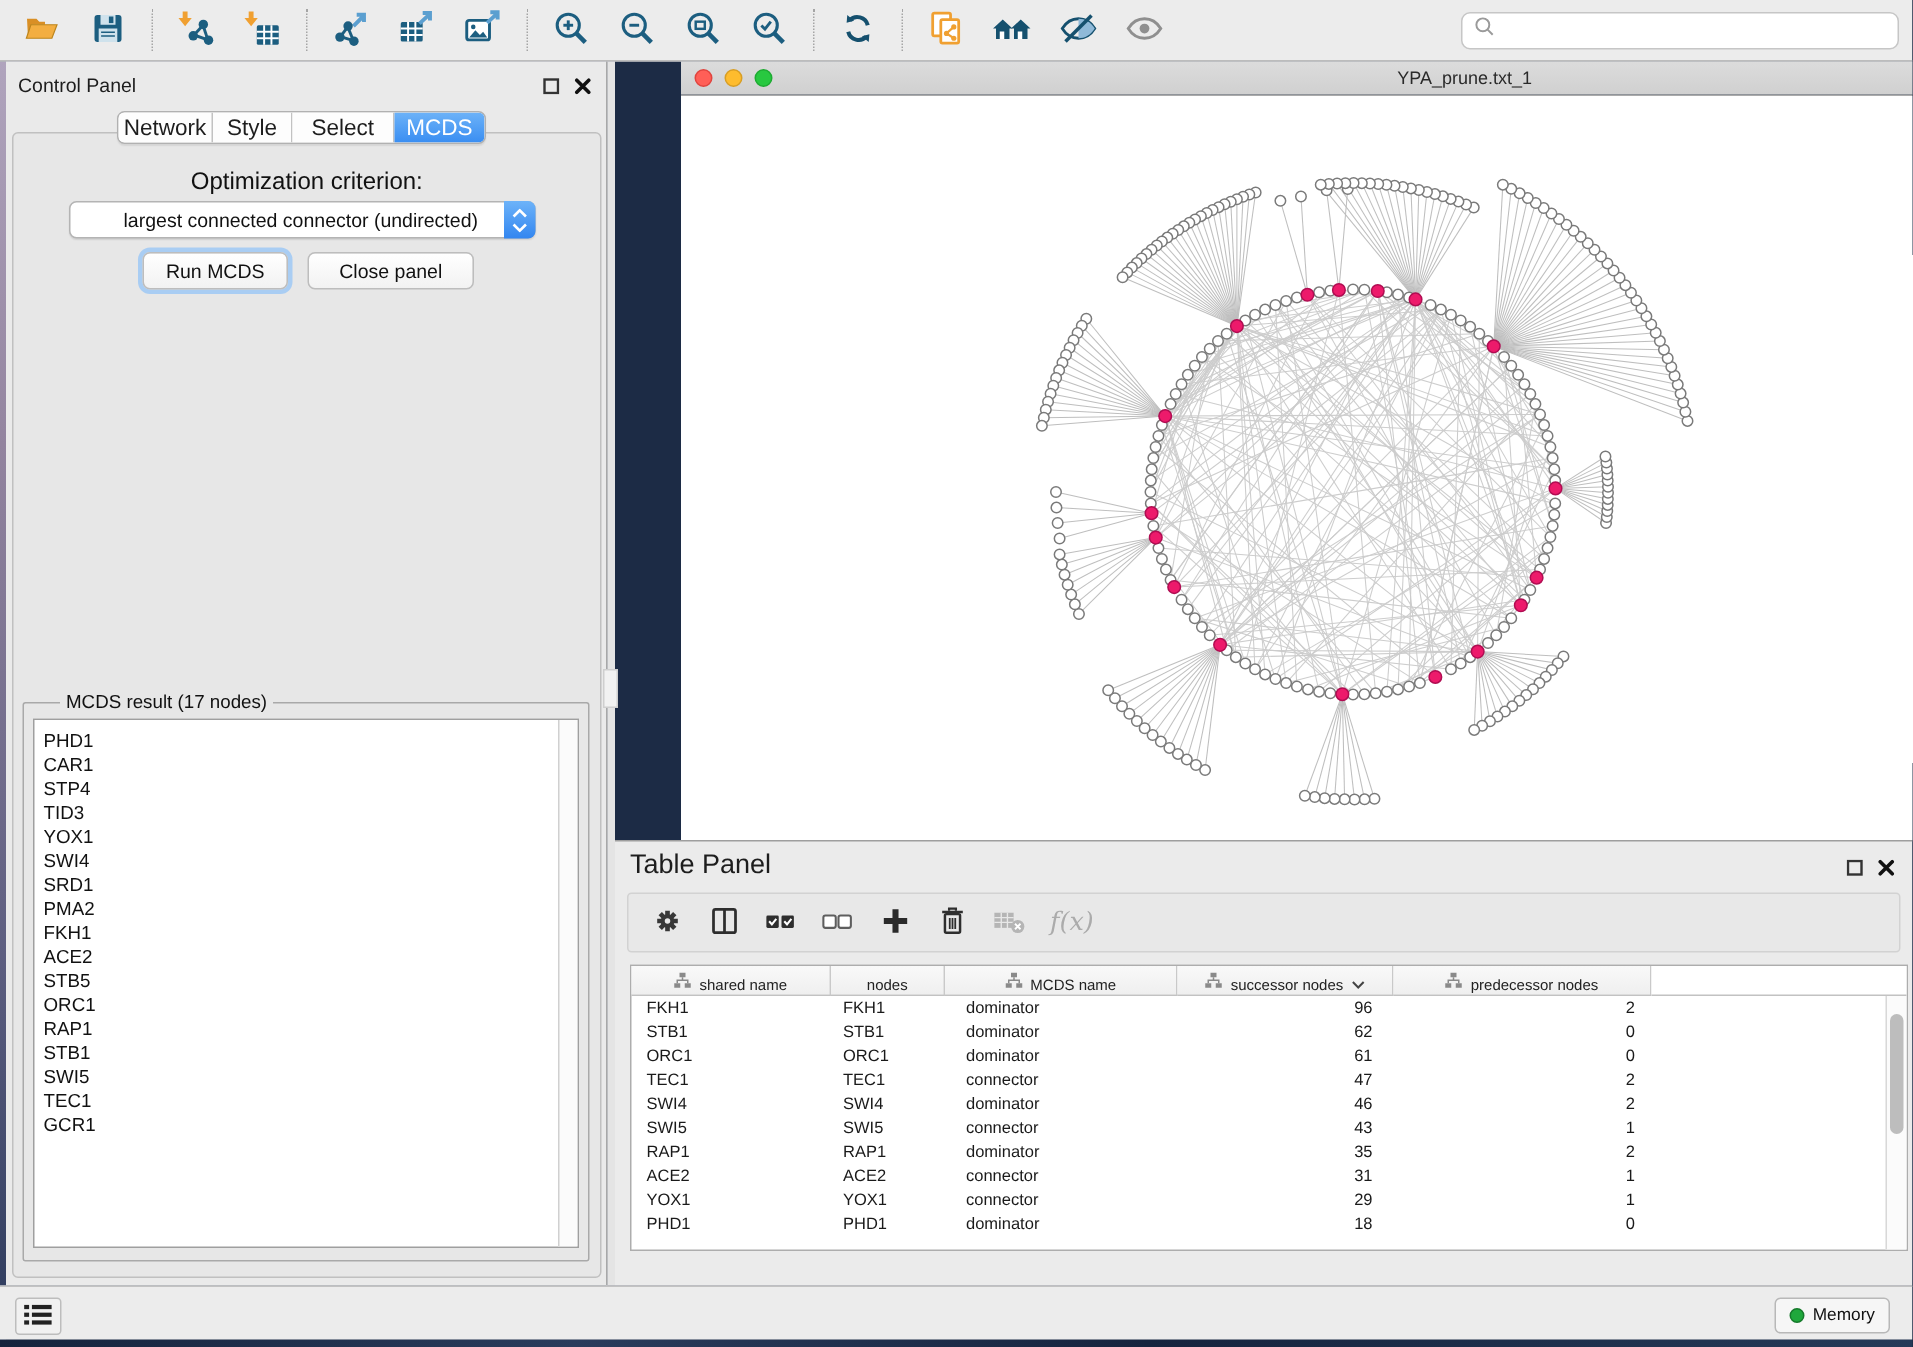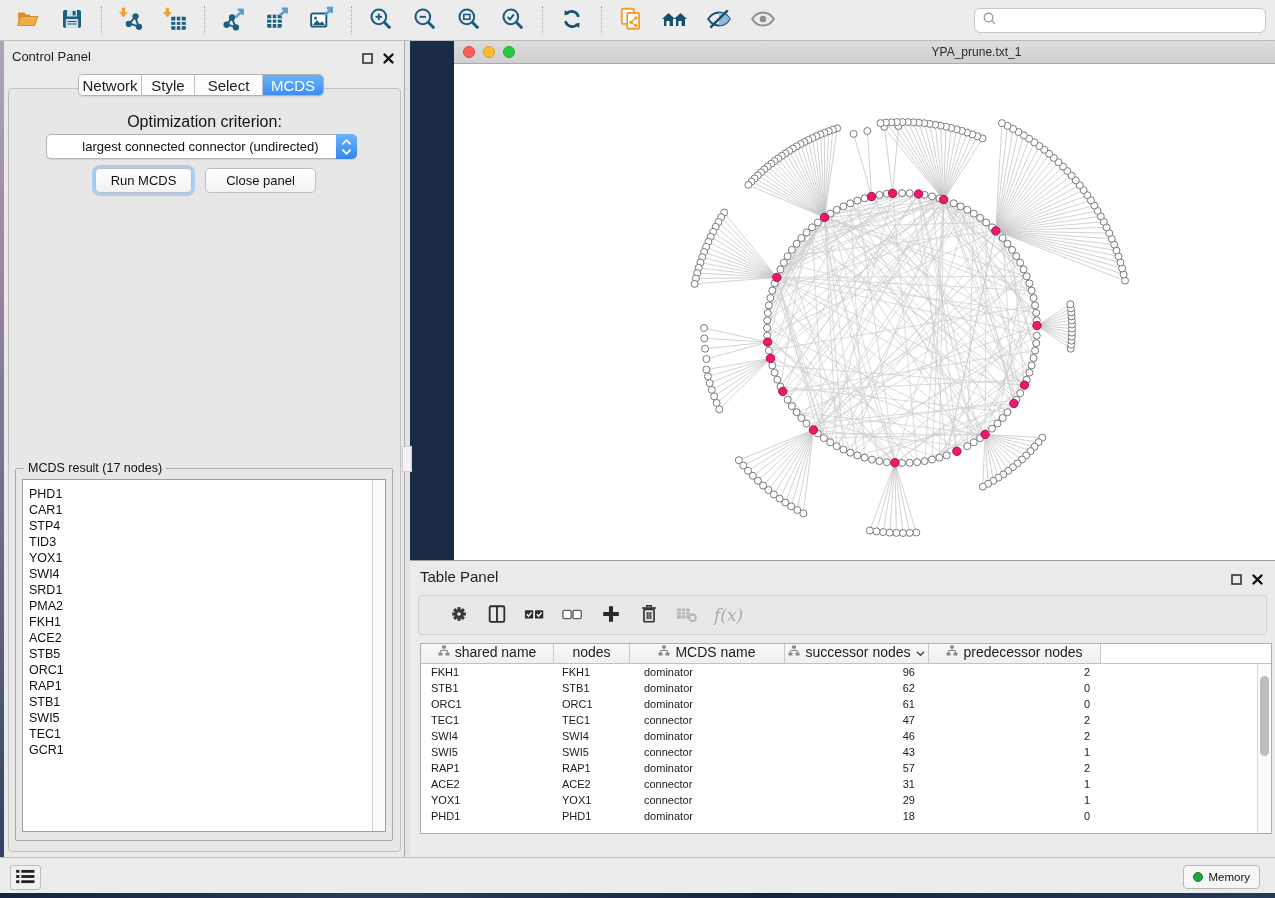--- a/index.html
+++ b/index.html
@@ -45,21 +45,21 @@
   .opt-stepper { width:21px; height:25px; margin-right:-1px; border-radius:0 5px 5px 0;
     background:linear-gradient(#6db3f9,#3286f0); display:flex; flex-direction:column; align-items:center;
     justify-content:center; gap:2px; }
   .btn-row { position:absolute; left:0; top:79px; width:100%; }
   .aqua-btn { position:absolute; height:25px; background:linear-gradient(#ffffff,#f2f2f2); border:1px solid #bdbdbd;
     border-radius:5px; font-size:13px; color:#111; cursor:pointer; font-family:"Liberation Sans",sans-serif; }
   .run-btn { left:86px; width:97px; box-shadow:0 0 0 3px #a9cdf3; }
   .closep-btn { left:196px; width:111px; }
   .mcds-box { position:absolute; left:6px; top:379px; width:378px; height:373px;
     border:1px solid #a9a9a9; border-radius:2px; }
-  .mcds-legend { position:absolute; left:8px; top:-8px; background:#e7e7e7; padding:0 4px; font-size:12.5px; color:#111; }
+  .mcds-legend { position:absolute; left:24px; top:-8px; background:#e7e7e7; padding:0 4px; font-size:12.5px; color:#111; }
   .mcds-listbox { position:absolute; left:6px; top:10px; right:6px; bottom:8px; background:#fff;
     border:1px solid #9f9f9f; overflow:hidden; }
   .mcds-scroll { position:absolute; right:0; top:0; bottom:0; width:13px; background:#fbfbfb;
     border-left:1px solid #d0d0d0; }
   .mcds-items { position:absolute; left:0; top:6px; right:14px; }
   .mcds-item { font-size:12.5px; line-height:16px; padding-left:6px; color:#111; }
 
   
   .v-splitter { position:absolute; left:405px; top:41px; width:5px; height:816px; background:#e4e4e4; }
   .v-grip { position:absolute; left:-3px; top:405px; width:10px; height:26px; background:#f2f2f2;
@@ -75,32 +75,32 @@
   .light.green { background:#28c840; border:1px solid #1eab32; }
   .net-title { position:absolute; left:0; right:0; text-align:center; font-size:12px; color:#2a2a2a;
     padding-left:180px; pointer-events:none; }
   .net-canvas { position:absolute; left:0; top:23px; width:865px; height:496px; background:#fff; }
   .net-canvas svg { display:block; }
 
   
   .table-panel { position:absolute; left:410px; top:560px; width:865px; height:297px; background:#ebebeb;
     border-top:1px solid #9e9e9e; }
   .tp-header { position:absolute; left:0; top:0; width:100%; height:30px; display:flex; align-items:center; }
-  .tp-title { font-size:15px; color:#1d1d1d; margin-left:10px; }
+  .tp-title { font-size:18px; color:#1d1d1d; margin-left:10px; }
   .tp-winicons { position:absolute; right:12px; top:10px; display:flex; gap:10px; align-items:center; }
   .tp-toolbar { position:absolute; left:8px; top:34px; width:849px; height:40px; background:#e8e8e8;
-    border:1px solid #d2d2d2; border-radius:3px; display:flex; align-items:center; padding-left:27px; }
+    border:1px solid #d2d2d2; border-radius:3px; display:flex; align-items:center; padding-left:13px; }
   .tp-ibtn { width:26px; height:28px; border:none; background:transparent; display:flex; align-items:center;
     justify-content:center; margin-right:12px; cursor:pointer; }
   .fx-label { font-size:17px; font-style:italic; font-family:"DejaVu Serif", serif; color:#ababab; margin-left:2px; }
 
   .ntable { position:absolute; left:10px; top:82px; width:852px; height:191px; background:#fff;
     border:1px solid #adadad; }
   .thead { display:flex; height:20px; }
-  .thcell { display:flex; align-items:flex-start; justify-content:center; gap:5px; font-size:14px; color:#222;
+  .thcell { display:flex; align-items:flex-end; justify-content:center; gap:5px; font-size:10px; color:#222;
     background:linear-gradient(#f9f9f9,#efefef); border-right:1px solid #c9c9c9; border-bottom:1px solid #c2c2c2;
     cursor:pointer; }
   .thcell.filler { background:#fff; border-right:none; cursor:default; }
   .c0 { width:133px; } .c1 { width:76px; } .c2 { width:155px; } .c3 { width:144px; } .c4 { width:172px; }
   .cf { flex:1; }
   .tbody { position:absolute; left:0; top:20px; right:14px; bottom:0; overflow:hidden; }
   .trow { display:flex; height:16px; line-height:16px; font-size:11px; }
   .tcell { white-space:nowrap; }
   .trow .c0 { padding-left:10px; }
   .trow .c1 { padding-left:8px; }
@@ -1213,21 +1213,21 @@
           <div class="tcell c1">SWI5</div>
           <div class="tcell c2">connector</div>
           <div class="tcell c3">43</div>
           <div class="tcell c4">1</div>
           <div class="tcell cf"></div>
         </div>
         <div class="trow">
           <div class="tcell c0">RAP1</div>
           <div class="tcell c1">RAP1</div>
           <div class="tcell c2">dominator</div>
-          <div class="tcell c3">57</div>
+          <div class="tcell c3">35</div>
           <div class="tcell c4">2</div>
           <div class="tcell cf"></div>
         </div>
         <div class="trow">
           <div class="tcell c0">ACE2</div>
           <div class="tcell c1">ACE2</div>
           <div class="tcell c2">connector</div>
           <div class="tcell c3">31</div>
           <div class="tcell c4">1</div>
           <div class="tcell cf"></div>

